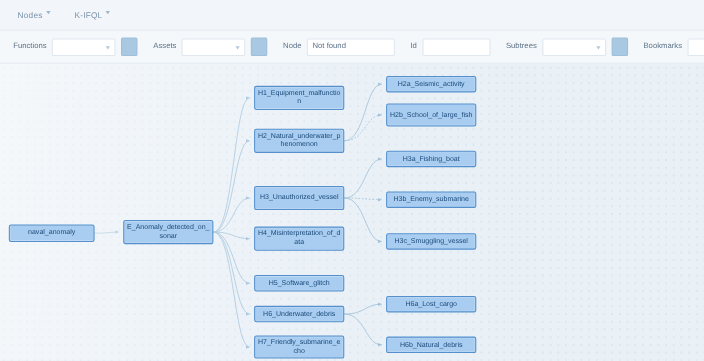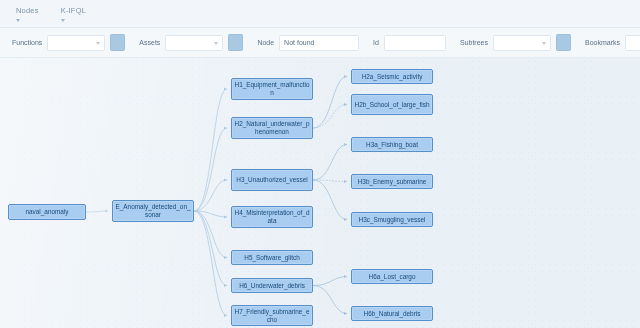--- a/index.html
+++ b/index.html
@@ -16,21 +16,21 @@
   .menubar {
     position: absolute; left: 0; top: 0; width: 640px; height: 28px;
     background: #f2f6fa;
     border-bottom: 1px solid #e2eaf2;
     display: flex; align-items: center;
     padding-left: 14px; gap: 18px;
   }
   .menu-item {
     display: flex; align-items: flex-start; gap: 3px;
     font-size: 7.5px; color: #7b93ab; letter-spacing: .2px;
-    cursor: pointer; padding: 2px 2px; flex-direction: column;
+    cursor: pointer; padding: 2px 2px;
   }
   .caret {
     width: 0; height: 0;
     border-left: 2.6px solid transparent;
     border-right: 2.6px solid transparent;
     border-top: 3.2px solid #9fb4c8;
     display: inline-block; margin-top: 1px;
   }
 
   

